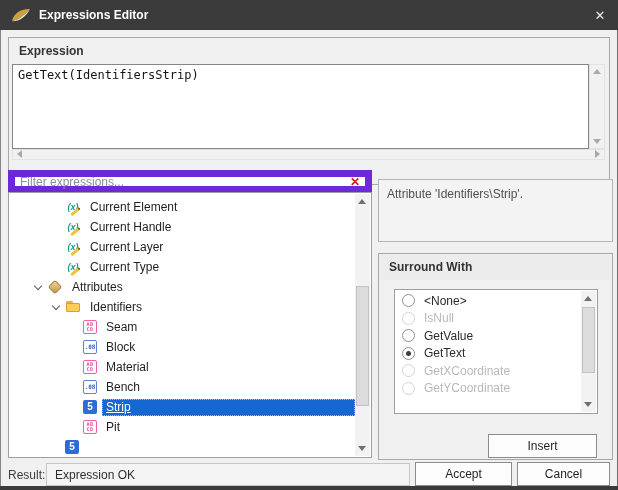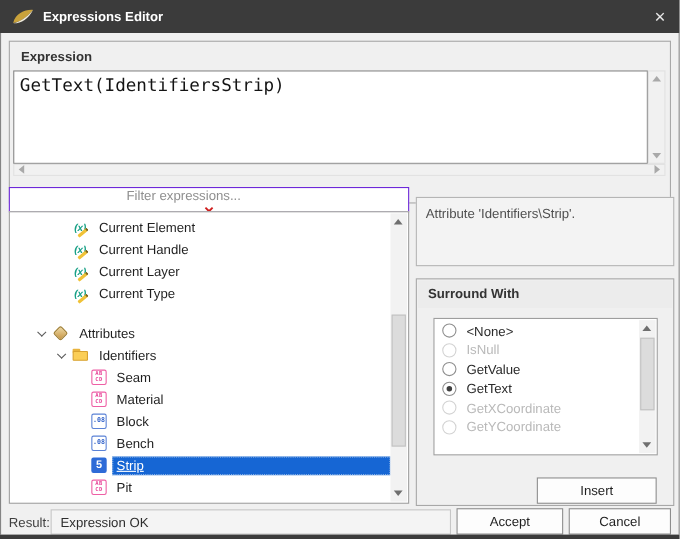--- a/index.html
+++ b/index.html
@@ -20,32 +20,32 @@
   .edge-r{left:617px;top:30px;width:1px;height:456px;background:#6e6e6e;}
   .edge-b{left:0;top:486px;width:618px;height:4px;background:var(--titlebar,#3b3b3b);}
 
   
   .group{border:1px solid #a8a8a8;background:#f0f0f0;}
   .group-title{position:absolute;left:10px;top:6px;font-weight:bold;color:#333;}
 
   
   .expr-group{left:8px;top:37px;width:602px;height:148px;}
   .editor{position:absolute;left:3px;top:26px;width:577px;height:85px;background:#fff;
-          border:1px solid #868686;font-family:"DejaVu Sans Mono",monospace;font-size:16px;
+          border:1px solid #868686;font-family:"DejaVu Sans Mono",monospace;font-size:12px;
           color:#141414;padding:3px 5px;white-space:pre;overflow:hidden;}
   .vscroll{position:absolute;left:580px;top:26px;width:16px;height:85px;background:#f1f1f1;border:1px solid #e2e2e2;}
   .hscroll{position:absolute;left:3px;top:111px;width:593px;height:11px;background:#f1f1f1;border:1px solid #e2e2e2;}
   .arr{width:0;height:0;position:absolute;}
   .arr.up{border-left:4px solid transparent;border-right:4px solid transparent;border-bottom:5px solid #a9a9a9;left:3px;top:4px;}
   .arr.down{border-left:4px solid transparent;border-right:4px solid transparent;border-top:5px solid #a9a9a9;left:3px;bottom:4px;}
   .arr.left{border-top:4px solid transparent;border-bottom:4px solid transparent;border-right:5px solid #a9a9a9;left:4px;top:0px;}
   .arr.right{border-top:4px solid transparent;border-bottom:4px solid transparent;border-left:5px solid #a9a9a9;right:4px;top:0px;}
 
   
-  .filter{left:8px;top:170px;width:364px;height:23px;background:#fff;border:1px solid #6d28d9;display:flex;align-items:center;flex-direction:column;}
+  .filter{left:8px;top:170px;width:364px;height:23px;background:#fff;border:7px solid #6d28d9;display:flex;align-items:center;}
   .filter input{flex:1;border:none;outline:none;background:transparent;font:inherit;color:#333;padding:0 0 0 5px;}
   .filter input::placeholder{color:#8f8f8f;opacity:1;}
   .filter .clear{flex:none;width:20px;text-align:center;color:var(--error,#cf1e1e);font-weight:bold;font-size:12px;cursor:pointer;}
 
   
   .tree{left:8px;top:192px;width:364px;height:266px;background:#fff;border:1px solid #9e9e9e;}
   .tree-rows{position:absolute;left:1px;top:4px;right:16px;bottom:1px;overflow:hidden;}
   .tree-row{height:20px;display:flex;align-items:center;cursor:default;}
   .slot{width:18px;flex:none;display:flex;align-items:center;justify-content:center;}
   .chev{width:6px;height:6px;border-right:1.6px solid #5c5c5c;border-bottom:1.6px solid #5c5c5c;
@@ -153,21 +153,21 @@
         <div class="tree-row" style="padding-left: 37px;">
           <span class="slot"></span>
           <span class="icon icon-expression">(x)</span>
           <span class="tree-label">Current Layer</span>
         </div>
         <div class="tree-row" style="padding-left: 37px;">
           <span class="slot"></span>
           <span class="icon icon-expression">(x)</span>
           <span class="tree-label">Current Type</span>
         </div>
-        <div class="tree-row" style="padding-left: 19px; margin-top: 16px;">
+        <div class="tree-row" style="padding-left: 19px;">
           <span class="slot">
             <span class="chev"></span>
           </span>
           <span class="icon icon-tag">
             <div class="tag-shape"></div>
           </span>
           <span class="tree-label">Attributes</span>
         </div>
         <div class="tree-row" style="padding-left: 37px;">
           <span class="slot">
@@ -182,30 +182,30 @@
         <div class="tree-row" style="padding-left: 55px;">
           <span class="slot"></span>
           <span class="icon icon-abcd">
             <div>AB</div>
             <div>CD</div>
           </span>
           <span class="tree-label">Seam</span>
         </div>
         <div class="tree-row" style="padding-left: 55px;">
           <span class="slot"></span>
+          <span class="icon icon-digits">.08</span>
+          <span class="tree-label">Block</span>
+        </div>
+        <div class="tree-row" style="padding-left: 55px;">
+          <span class="slot"></span>
           <span class="icon icon-abcd">
             <div>AB</div>
             <div>CD</div>
           </span>
           <span class="tree-label">Material</span>
-        </div>
-        <div class="tree-row" style="padding-left: 55px;">
-          <span class="slot"></span>
-          <span class="icon icon-digits">.08</span>
-          <span class="tree-label">Block</span>
         </div>
         <div class="tree-row" style="padding-left: 55px; justify-content: center;">
           <span class="slot"></span>
           <span class="icon icon-digits">.08</span>
           <span class="tree-label">Bench</span>
         </div>
         <div class="tree-row" style="padding-left: 55px;">
           <span class="slot"></span>
           <span class="icon icon-number">5</span>
           <span class="tree-label selected">Strip</span>

